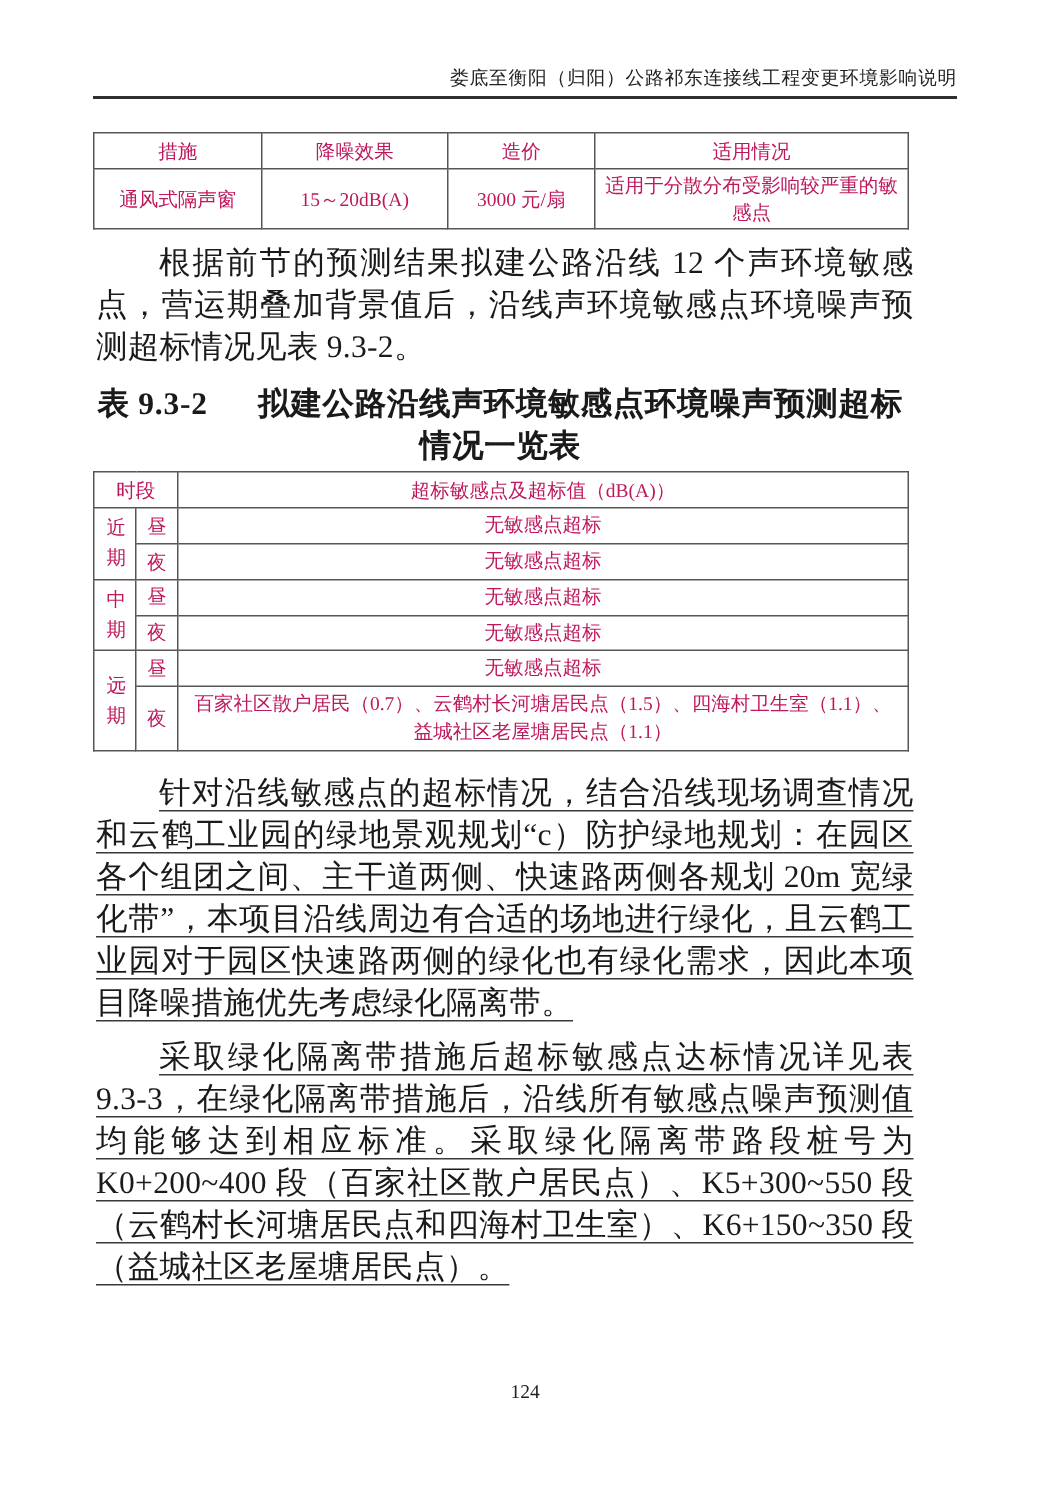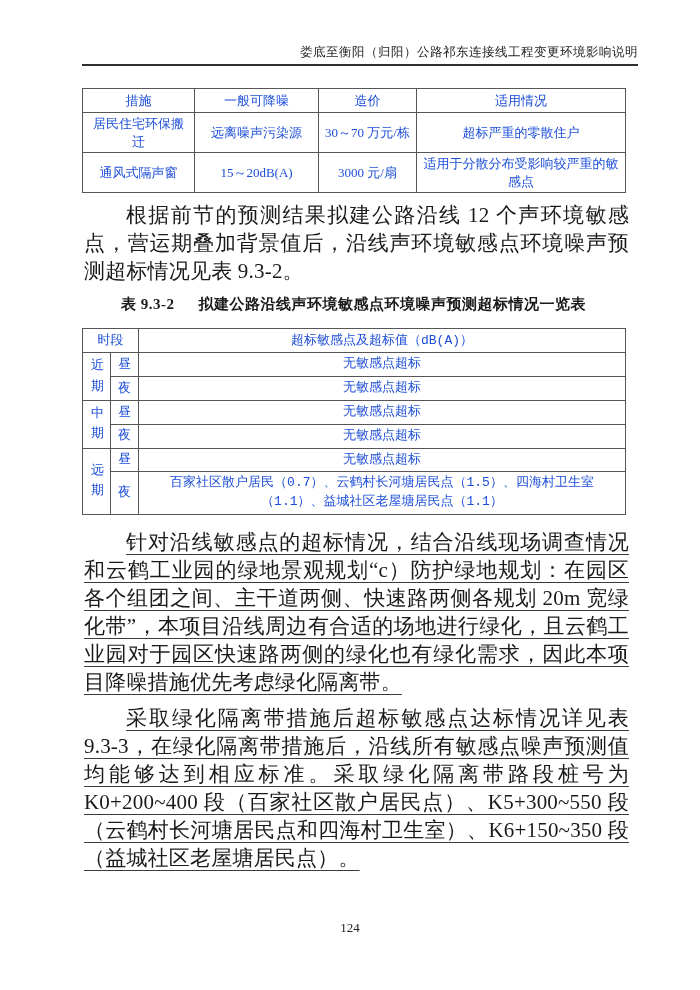--- a/index.html
+++ b/index.html
@@ -5,40 +5,40 @@
   html, body { margin: 0; padding: 0; background: #ffffff; }
   .page {
     position: relative;
     width: 700px;
     height: 990px;
     background: #ffffff;
     color: #1a1a1a;
     font-family: "Liberation Serif", "DejaVu Serif", serif;
     overflow: hidden;
     box-sizing: border-box;
-    padding: 44px 62px 0 82px;
+    padding: 44px 62px 0 62px;
   }
   .doc-header-title {
     text-align: right;
     font-size: 12.5px;
     line-height: 16px;
     letter-spacing: 0.5px;
     color: #222;
   }
   .doc-header-rule {
     margin-top: 4px;
     height: 2px;
     background: #2f2f2f;
   }
   table.doc-table {
     border-collapse: collapse;
     table-layout: fixed;
     width: 543px;
     font-size: 13px;
-    color: #1d4ed8;
+    color: #be185d;
   }
   table.doc-table th, table.doc-table td {
     border: 1px solid #565656;
     text-align: center;
     vertical-align: middle;
     padding: 2px 5px;
     font-weight: normal;
     line-height: 1.35;
     overflow: hidden;
   }
@@ -66,25 +66,25 @@
     text-underline-offset: 5px;
     text-decoration-thickness: 1px;
     text-decoration-color: #3a3a3a;
   }
   p.mt-lg { margin-top: 13px; }
   .table-caption {
     margin-top: 10px;
     width: 543px;
     text-align: center;
     font-weight: bold;
-    font-size: 15px;
+    font-size: 21px;
     letter-spacing: 0.5px;
   }
   .table-caption .cap-title { margin-left: 1.6em; }
-  table.exceed { margin-top: 14px; font-family: Liberation Mono, monospace; }
+  table.exceed { margin-top: 3px; }
   .exceed .r-hdr   { height: 24px; }
   .exceed .r-std   { height: 22px; }
   .exceed .r-tall  { height: 40px; }
   .exceed td.period-cell {
     word-break: break-all;
     line-height: 1.55;
     padding: 2px 8px;
   }
   .exceed td.value-cell { line-height: 1.45; }
   .page-number {
@@ -108,29 +108,23 @@
   <table class="doc-table measures">
     <colgroup>
       <col style="width:112px">
         <col style="width:124px">
         <col style="width:98px">
         <col style="width:209px">
     </colgroup>
     <tbody>
       <tr class="r-std">
         <th>措施</th>
-        <th>一般可降噪</th>
+        <th>降噪效果</th>
         <th>造价</th>
         <th>适用情况</th>
-      </tr>
-      <tr class="r-std">
-        <td>居民住宅环保搬迁</td>
-        <td>远离噪声污染源</td>
-        <td>30～70 万元/栋</td>
-        <td>超标严重的零散住户</td>
       </tr>
       <tr class="r-std">
         <td>通风式隔声窗</td>
         <td>15～20dB(A)</td>
         <td>3000 元/扇</td>
         <td>适用于分散分布受影响较严重的敏感点</td>
       </tr>
     </tbody>
   </table>
 

